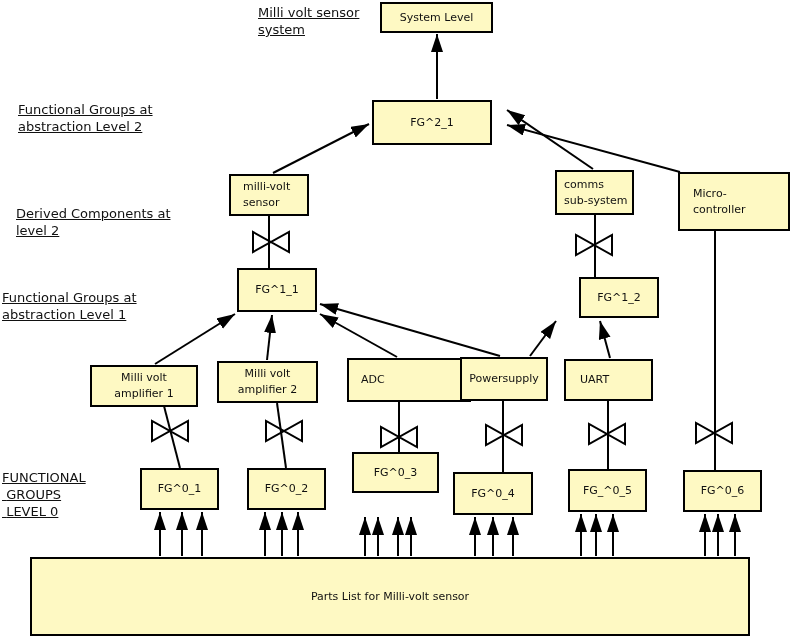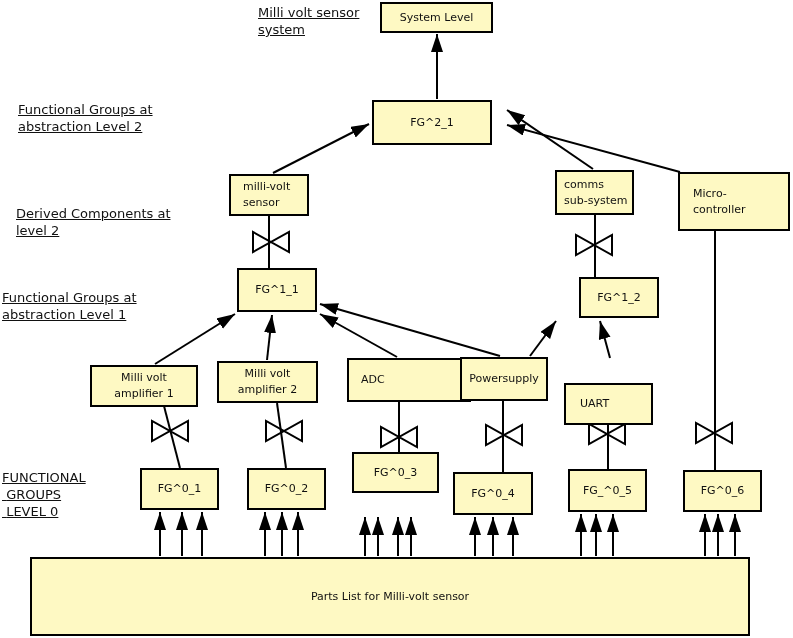--- a/index.html
+++ b/index.html
@@ -120,21 +120,21 @@
   <div class="box la" style="left:678px;top:172px;width:112px;height:59px;padding-left:13px;">Micro-
 controller</div>
   <div class="box" style="left:237px;top:268px;width:80px;height:44px;">FG^1_1</div>
   <div class="box" style="left:555px;top:277px;width:80px;height:41px;margin-left:24px;">FG^1_2</div>
   <div class="box" style="left:90px;top:365px;width:108px;height:42px;">Milli volt
 amplifier 1</div>
   <div class="box" style="left:217px;top:361px;width:101px;height:42px;">Milli volt
 amplifier 2</div>
   <div class="box la" style="left:347px;top:358px;width:124px;height:44px;padding-left:12px;">ADC</div>
   <div class="box" style="left:460px;top:357px;width:88px;height:44px;">Powersupply</div>
-  <div class="box la" style="left:564px;top:359px;width:89px;height:42px;padding-left:14px;margin-top:24px;">UART</div>
+  <div class="box la" style="left:564px;top:359px;width:89px;height:42px;padding-left:14px;">UART</div>
   <div class="box" style="left:140px;top:468px;width:79px;height:42px;">FG^0_1</div>
   <div class="box" style="left:247px;top:468px;width:79px;height:42px;">FG^0_2</div>
   <div class="box" style="left:352px;top:452px;width:87px;height:41px;">FG^0_3</div>
   <div class="box" style="left:453px;top:472px;width:80px;height:43px;">FG^0_4</div>
   <div class="box" style="left:568px;top:469px;width:79px;height:43px;">FG_^0_5</div>
   <div class="box" style="left:683px;top:470px;width:79px;height:42px;">FG^0_6</div>
   <div class="box" style="left:30px;top:557px;width:720px;height:79px;">Parts List for Milli-volt sensor</div>
 
 </div>
 

